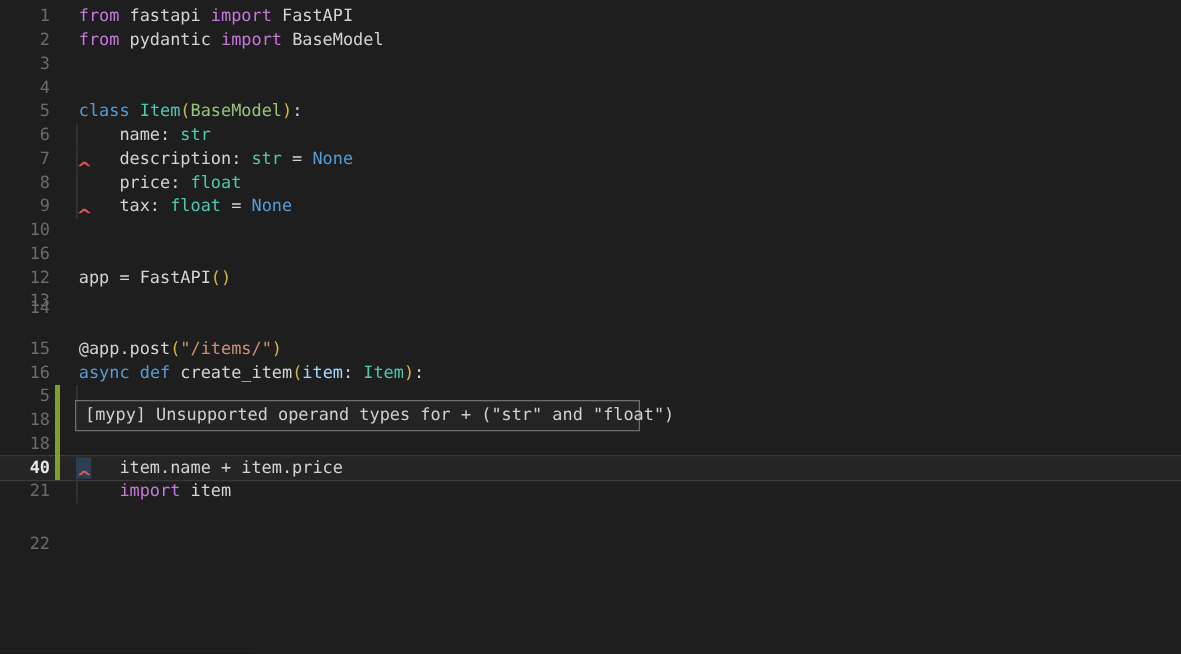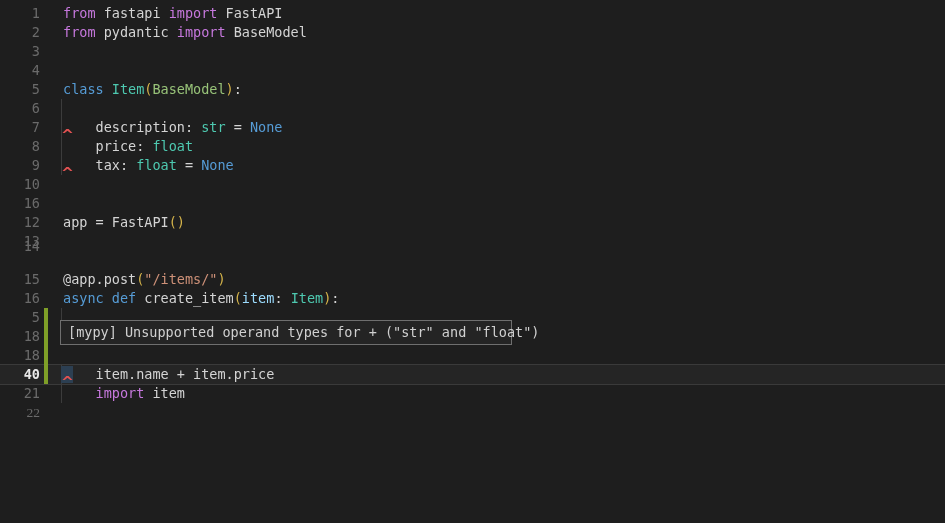--- a/index.html
+++ b/index.html
@@ -64,33 +64,33 @@
     <div class="indent-guide" style="left: 61px; top: 308px; height: 19px;"></div>
     <div class="indent-guide" style="left: 61px; top: 365px; height: 19px;"></div>
     <div class="indent-guide" style="left: 61px; top: 384px; height: 19px;"></div>
     <div class="added-bar" style="left: 44px; top: 308px; height: 76px;"></div>
     <div class="cursor-block" style="left: 61px; top: 366px; width: 12px; height: 17px;"></div>
     <div class="row" style="top: 4px;"><span class="ln">1</span><span class="code"><span class="tok-kw">from</span><span class="tok-fg"> fastapi </span><span class="tok-kw">import</span><span class="tok-fg"> FastAPI</span></span></div>
     <div class="row" style="top: 23px;"><span class="ln">2</span><span class="code"><span class="tok-kw">from</span><span class="tok-fg"> pydantic </span><span class="tok-kw">import</span><span class="tok-fg"> BaseModel</span></span></div>
     <div class="row" style="top: 42px;"><span class="ln">3</span><span class="code"></span></div>
     <div class="row" style="top: 61px;"><span class="ln">4</span><span class="code"></span></div>
     <div class="row" style="top: 80px;"><span class="ln">5</span><span class="code"><span class="tok-kwb">class</span><span class="tok-fg"> </span><span class="tok-type">Item</span><span class="tok-paren">(</span><span class="tok-green">BaseModel</span><span class="tok-paren">)</span><span class="tok-fg">:</span></span></div>
-    <div class="row" style="top: 99px;"><span class="ln">6</span></div>
+    <div class="row" style="top: 99px;"><span class="ln">6</span><span class="code"><span class="tok-fg">    name: </span><span class="tok-type">str</span></span></div>
     <div class="row" style="top: 118px;"><span class="ln">7</span><span class="code"><span class="tok-fg">    description: </span><span class="tok-type">str</span><span class="tok-fg"> = </span><span class="tok-kwb">None</span></span></div>
     <div class="row" style="top: 137px;"><span class="ln">8</span><span class="code"><span class="tok-fg">    price: </span><span class="tok-type">float</span></span></div>
     <div class="row" style="top: 156px;"><span class="ln">9</span><span class="code"><span class="tok-fg">    tax: </span><span class="tok-type">float</span><span class="tok-fg"> = </span><span class="tok-kwb">None</span></span></div>
     <div class="row" style="top: 175px;"><span class="ln">10</span><span class="code"></span></div>
     <div class="row" style="top: 194px;"><span class="ln">16</span><span class="code"></span></div>
     <div class="row" style="top: 213px;"><span class="ln">12</span><span class="code"><span class="tok-fg">app = FastAPI</span><span class="tok-paren">()</span></span></div>
     <div class="row" style="top: 232px;"><span class="ln">13</span><span class="code"></span></div>
     <div class="row" style="top: 237px; padding-left: 29px;"><span class="ln">14</span><span class="code"></span></div>
     <div class="row" style="top: 270px;"><span class="ln">15</span><span class="code"><span class="tok-fg">@app.post</span><span class="tok-paren">(</span><span class="tok-str">"/items/"</span><span class="tok-paren">)</span></span></div>
     <div class="row" style="top: 289px;"><span class="ln">16</span><span class="code"><span class="tok-kwb">async</span><span class="tok-fg"> </span><span class="tok-kwb">def</span><span class="tok-fg"> create_item</span><span class="tok-paren">(</span><span class="tok-param">item</span><span class="tok-fg">: </span><span class="tok-type">Item</span><span class="tok-paren">)</span><span class="tok-fg">:</span></span></div>
     <div class="row" style="top: 308px;"><span class="ln">5</span><span class="code"></span></div>
     <div class="row" style="top: 327px;"><span class="ln">18</span><span class="code"></span></div>
     <div class="row" style="top: 346px;"><span class="ln">18</span><span class="code"></span></div>
     <div class="row" style="top: 365px;"><span class="ln active">40</span><span class="code"><span class="tok-fg">    item.name + item.price</span></span></div>
     <div class="row" style="top: 384px;"><span class="ln">21</span><span class="code"><span class="tok-fg">    </span><span class="tok-kw">import</span><span class="tok-fg"> item</span></span></div>
-    <div class="row" style="top: 403px; font-family: Liberation Serif, serif;"><span class="ln">22</span><span class="code"></span></div>
+    <div class="row" style="top: 426px;"><span class="ln">22</span><span class="code"></span></div>
     <div class="err-caret" style="left: 62px; top: 129px;">^</div>
     <div class="err-caret" style="left: 62px; top: 167px;">^</div>
     <div class="err-caret" style="left: 62px; top: 376px;">^</div>
   </div>
 
 </body></html>

